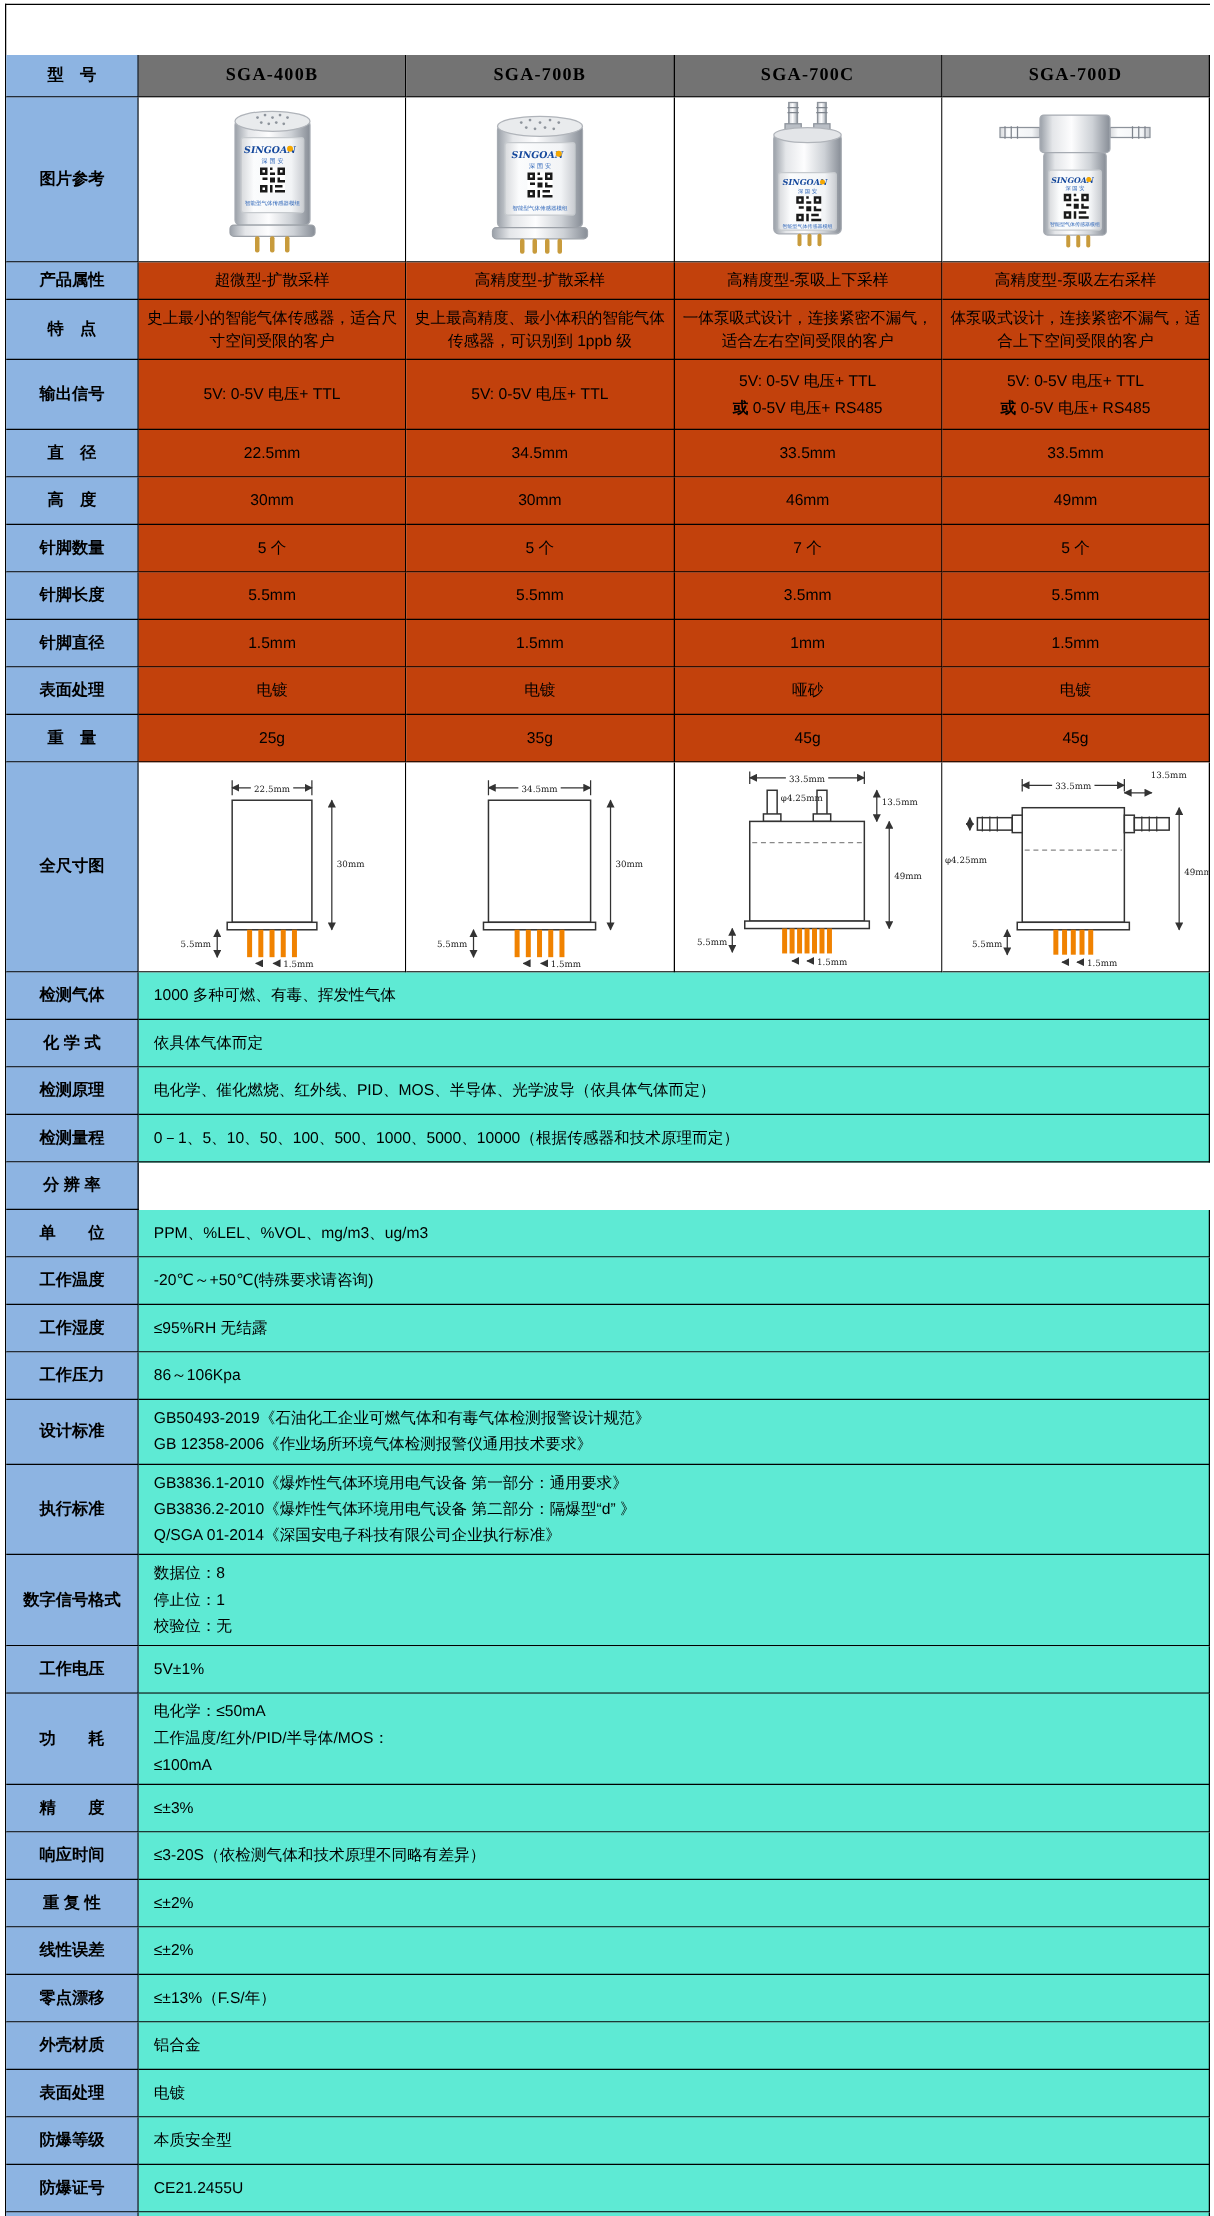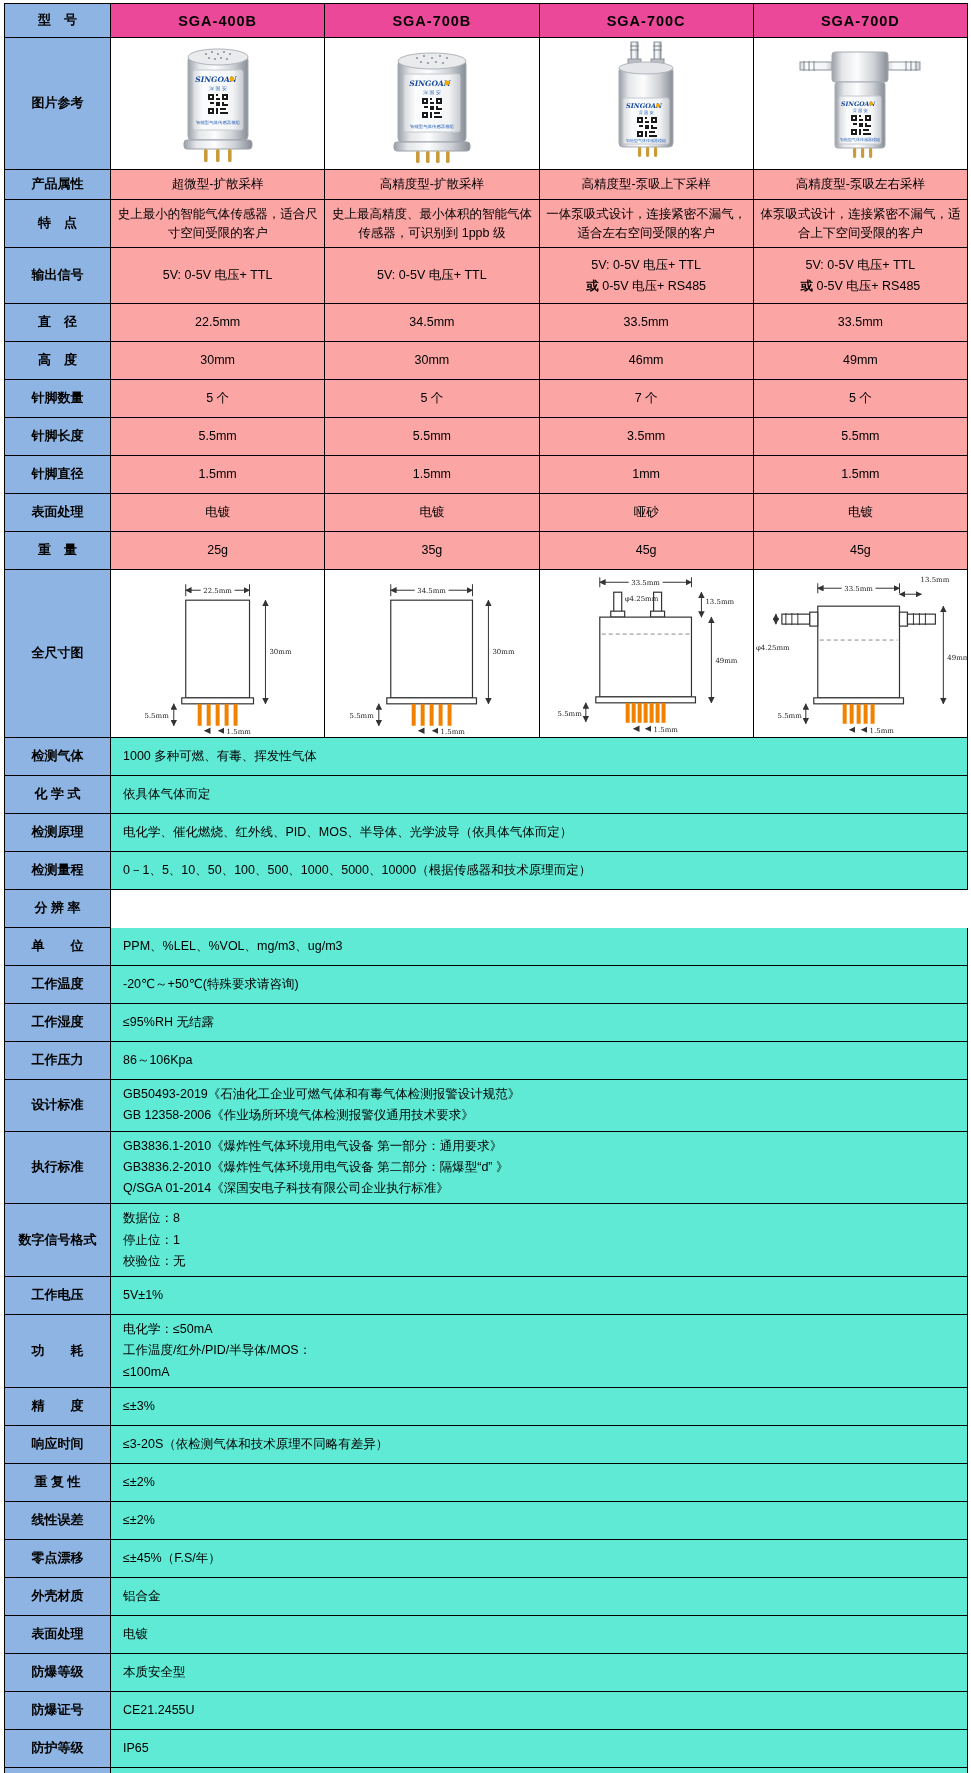--- a/index.html
+++ b/index.html
@@ -5,23 +5,23 @@
   html,body{margin:0;padding:0;background:#fff;}
   .page{width:971px;box-sizing:border-box;padding:3px 2px 2px 4px;background:#fff;
         font-family:"Liberation Sans","DejaVu Sans",sans-serif;color:#000;}
   .tbl{border-top:1px solid #000;border-left:1px solid #000;width:963px;}
   .row{display:flex;width:100%;}
   .cell{border-right:1px solid #000;border-bottom:1px solid #000;box-sizing:border-box;
         display:flex;align-items:center;justify-content:center;text-align:center;
         overflow:hidden;}
   .label{width:106px;flex:0 0 106px;background:#8db4e2;font-weight:bold;font-size:13px;
          line-height:1.25;padding:2px;}
-  .val{flex:1 1 0;background:#fca5a5;font-size:12.5px;padding:2px 6px;line-height:1.45;}
-  .header-row .cell{height:34px;}
-  .model{flex:1 1 0;background:#ec4899;font-family:Liberation Sans, sans-serif;
+  .val{flex:1 1 0;background:#c2410c;font-size:12.5px;padding:2px 6px;line-height:1.45;}
+  .header-row .cell{height:34px;margin-top:40px;}
+  .model{flex:1 1 0;background:#737373;font-family:Liberation Serif, serif;
          font-weight:bold;font-size:14.5px;letter-spacing:1px;}
   .photo-row .cell{height:132px;}
   .white-cell{background:#fff;flex:1 1 0;padding:0;}
   #compare-body .compare-row .cell{min-height:38px;}
   #compare-body .compare-row:nth-child(1) .cell{min-height:30px;}
   #compare-body .compare-row:nth-child(2) .cell{min-height:48px;}
   #compare-body .compare-row:nth-child(3) .cell{min-height:56px;}
   .lines{display:flex;flex-direction:column;gap:3px;align-items:center;}
   .fullsize-row .cell{height:168px;}
   #spec-body .spec-row .cell{min-height:38px;}
@@ -503,21 +503,21 @@
         <div class="row spec-row">
           <div class="cell label">重 复 性</div>
           <div class="cell wide">≤±2%</div>
         </div>
         <div class="row spec-row">
           <div class="cell label">线性误差</div>
           <div class="cell wide">≤±2%</div>
         </div>
         <div class="row spec-row">
           <div class="cell label">零点漂移</div>
-          <div class="cell wide">≤±45%（F.S/年）</div>
+          <div class="cell wide">≤±13%（F.S/年）</div>
         </div>
         <div class="row spec-row">
           <div class="cell label">外壳材质</div>
           <div class="cell wide">铝合金</div>
         </div>
         <div class="row spec-row">
           <div class="cell label">表面处理</div>
           <div class="cell wide">电镀</div>
         </div>
         <div class="row spec-row">

